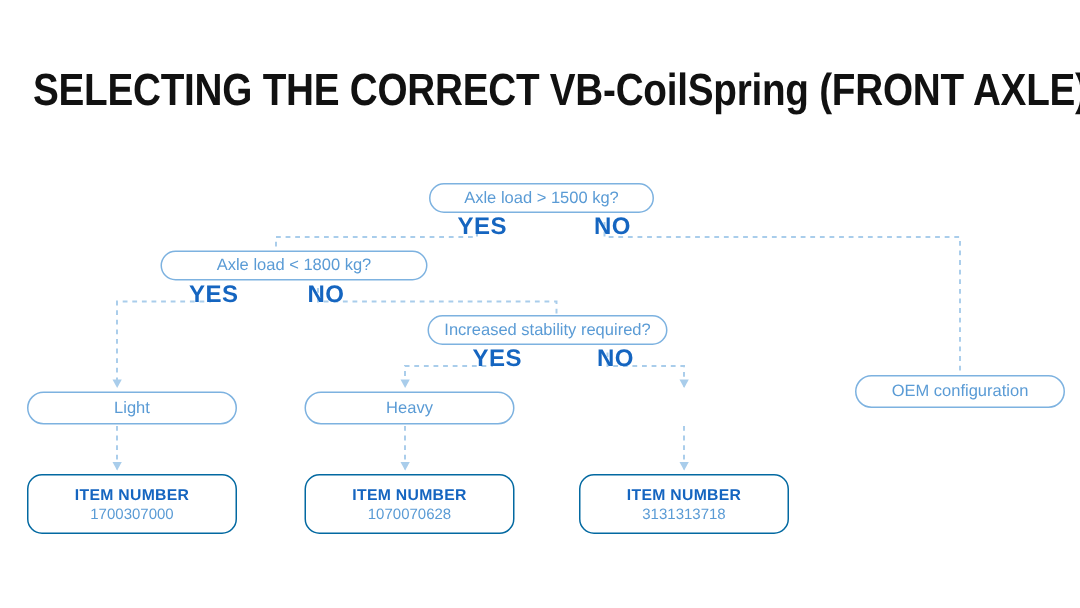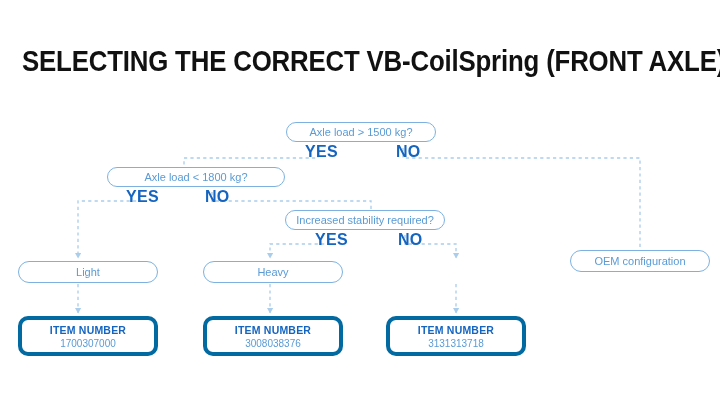--- a/index.html
+++ b/index.html
@@ -54,21 +54,21 @@
     justify-content: center;
     font-size: 11px;
     white-space: nowrap;
   }
   .decision { height: 20px; }
   .result   { height: 22px; }
 
   .item-box {
     position: absolute;
     box-sizing: border-box;
-    border: 4px solid #0369a1;
+    border: 1px solid #0369a1;
     border-radius: 10px;
     background: #ffffff;
     display: flex;
     flex-direction: column;
     align-items: center;
     justify-content: center;
     height: 40px;
     gap: 2px;
   }
   .item-title {
@@ -152,20 +152,20 @@
   <div class="node result" style="left:570px; top:250px; width:140px;">
     <span>OEM configuration</span>
   </div>
 
   <div class="item-box" style="left:18px; top:316px; width:140px;">
     <span class="item-title">ITEM NUMBER</span>
     <span class="item-num">1700307000</span>
   </div>
   <div class="item-box" style="left:203px; top:316px; width:140px;">
     <span class="item-title">ITEM NUMBER</span>
-    <span class="item-num">3008038376</span>
+    <span class="item-num">1070070628</span>
   </div>
   <div class="item-box" style="left:386px; top:316px; width:140px;">
     <span class="item-title">ITEM NUMBER</span>
     <span class="item-num">3131313718</span>
   </div>
 
 </div>
 
 </body></html>

